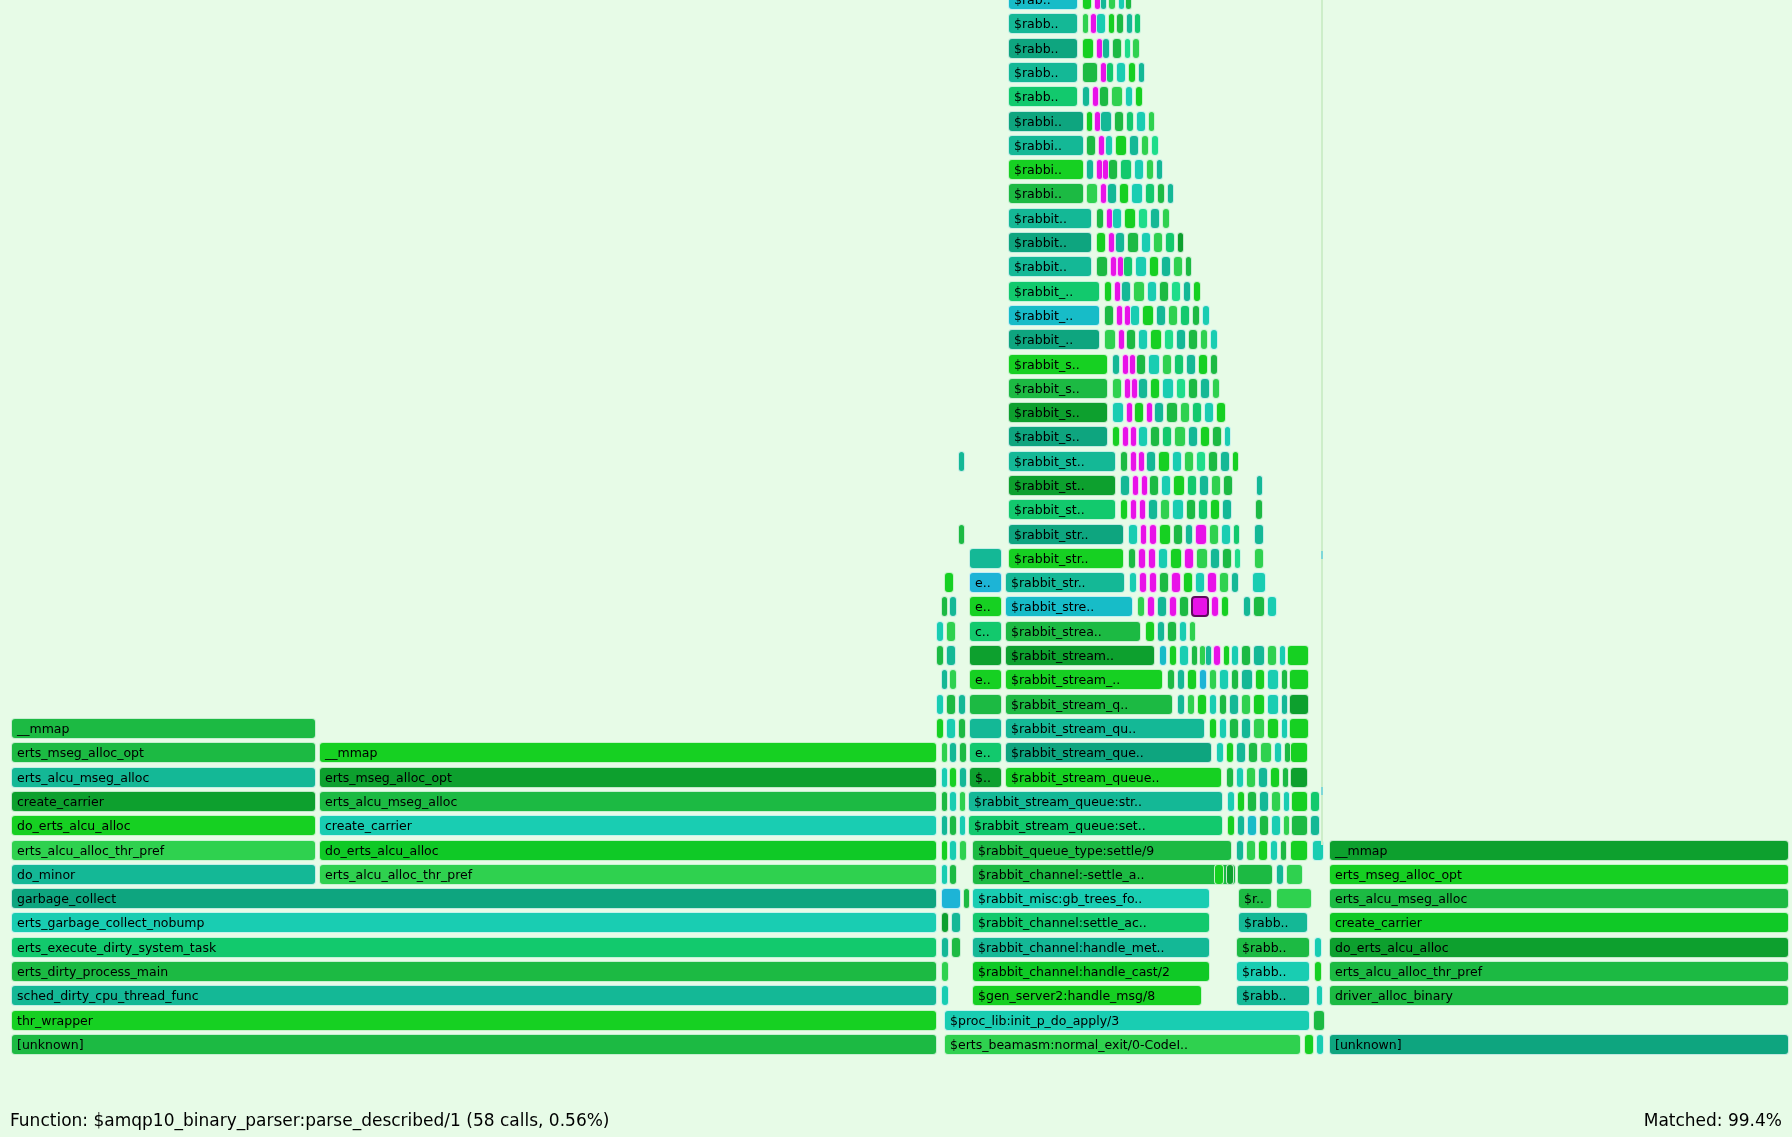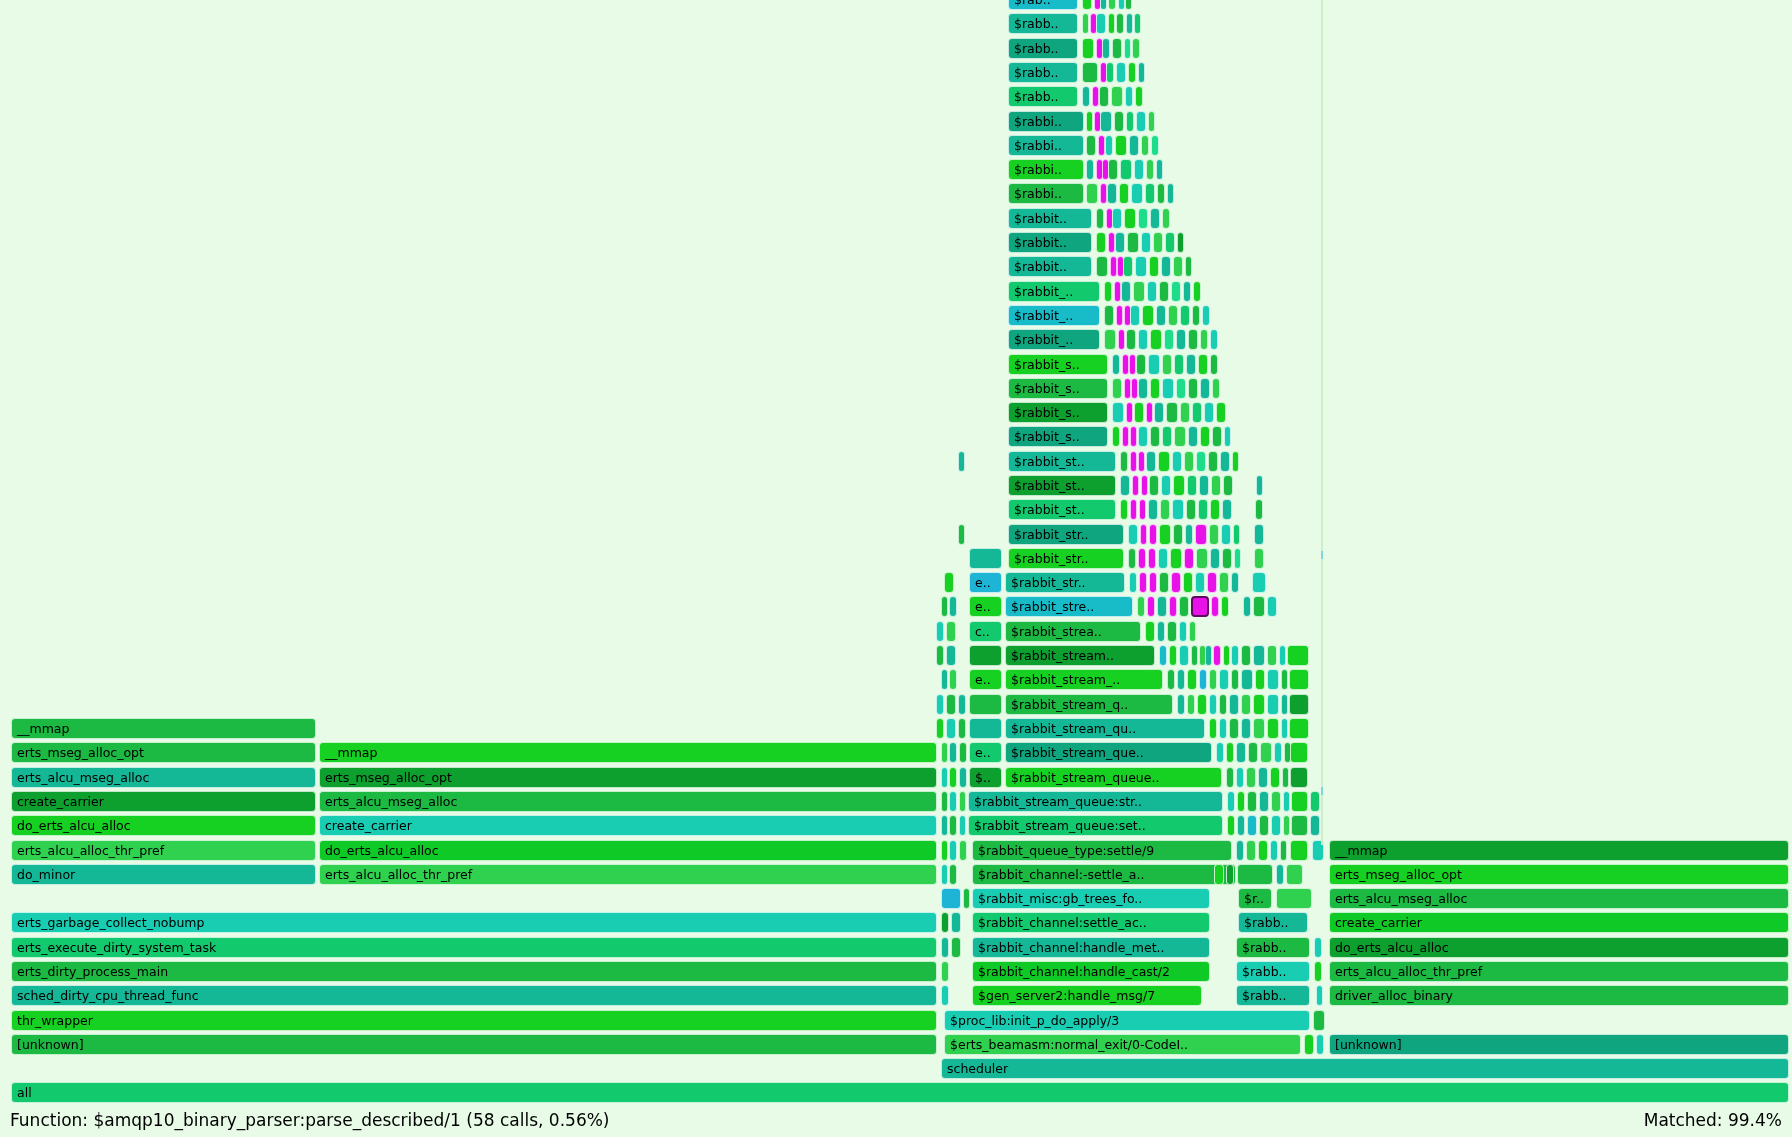--- a/index.html
+++ b/index.html
@@ -442,20 +442,21 @@
     <div class="cell" style="left: 319px; top: 864px; width: 618px; background: rgb(47, 209, 79);">erts_alcu_alloc_thr_pref</div>
     <div class="cell" style="left: 941px; top: 864px; width: 6px; background: rgb(25, 205, 178);"></div>
     <div class="cell" style="left: 949px; top: 864px; width: 8px; background: rgb(28, 186, 67);"></div>
     <div class="cell" style="left: 972px; top: 864px; width: 264px; background: rgb(28, 186, 67);">$rabbit_channel:-settle_a..</div>
     <div class="cell" style="left: 1214px; top: 864px; width: 10px; background: rgb(22, 208, 34);"></div>
     <div class="cell" style="left: 1226px; top: 864px; width: 8px; background: rgb(13, 160, 46);"></div>
     <div class="cell" style="left: 1237px; top: 864px; width: 36px; background: rgb(28, 186, 67);"></div>
     <div class="cell" style="left: 1276px; top: 864px; width: 8px; background: rgb(20, 184, 150);"></div>
     <div class="cell" style="left: 1286px; top: 864px; width: 17px; background: rgb(47, 209, 79);"></div>
     <div class="cell" style="left: 1329px; top: 864px; width: 460px; background: rgb(22, 208, 34);">erts_mseg_alloc_opt</div>
+    <div class="cell" style="left: 11px; top: 888px; width: 926px; background: rgb(14, 165, 127);">garbage_collect</div>
     <div class="cell" style="left: 941px; top: 888px; width: 20px; background: rgb(29, 180, 214);"></div>
     <div class="cell" style="left: 963px; top: 888px; width: 6px; background: rgb(28, 186, 67);"></div>
     <div class="cell" style="left: 972px; top: 888px; width: 238px; background: rgb(25, 205, 178);">$rabbit_misc:gb_trees_fo..</div>
     <div class="cell" style="left: 1238px; top: 888px; width: 34px; background: rgb(28, 186, 67);">$r..</div>
     <div class="cell" style="left: 1276px; top: 888px; width: 36px; background: rgb(47, 209, 79);"></div>
     <div class="cell" style="left: 1329px; top: 888px; width: 460px; background: rgb(28, 186, 67);">erts_alcu_mseg_alloc</div>
     <div class="cell" style="left: 11px; top: 912px; width: 926px; background: rgb(25, 205, 178);">erts_garbage_collect_nobump</div>
     <div class="cell" style="left: 941px; top: 912px; width: 8px; background: rgb(13, 160, 46);"></div>
     <div class="cell" style="left: 951px; top: 912px; width: 10px; background: rgb(20, 184, 150);"></div>
     <div class="cell" style="left: 972px; top: 912px; width: 238px; background: rgb(18, 201, 109);">$rabbit_channel:settle_ac..</div>
@@ -469,27 +470,25 @@
     <div class="cell" style="left: 1314px; top: 937px; width: 8px; background: rgb(25, 205, 178);"></div>
     <div class="cell" style="left: 1329px; top: 937px; width: 460px; background: rgb(13, 160, 46);">do_erts_alcu_alloc</div>
     <div class="cell" style="left: 11px; top: 961px; width: 926px; background: rgb(28, 186, 67);">erts_dirty_process_main</div>
     <div class="cell" style="left: 941px; top: 961px; width: 8px; background: rgb(47, 209, 79);"></div>
     <div class="cell" style="left: 972px; top: 961px; width: 238px; background: rgb(15, 201, 38);">$rabbit_channel:handle_cast/2</div>
     <div class="cell" style="left: 1236px; top: 961px; width: 74px; background: rgb(25, 205, 178);">$rabb..</div>
     <div class="cell" style="left: 1314px; top: 961px; width: 8px; background: rgb(22, 208, 34);"></div>
     <div class="cell" style="left: 1329px; top: 961px; width: 460px; background: rgb(28, 186, 67);">erts_alcu_alloc_thr_pref</div>
     <div class="cell" style="left: 11px; top: 985px; width: 926px; background: rgb(20, 184, 150);">sched_dirty_cpu_thread_func</div>
     <div class="cell" style="left: 941px; top: 985px; width: 8px; background: rgb(25, 205, 178);"></div>
-    <div class="cell" style="left: 972px; top: 985px; width: 230px; background: rgb(22, 208, 34);">$gen_server2:handle_msg/7</div>
+    <div class="cell" style="left: 972px; top: 985px; width: 230px; background: rgb(22, 208, 34);">$gen_server2:handle_msg/8</div>
     <div class="cell" style="left: 1236px; top: 985px; width: 74px; background: rgb(20, 184, 150);">$rabb..</div>
     <div class="cell" style="left: 1316px; top: 985px; width: 6px; background: rgb(25, 205, 178);"></div>
     <div class="cell" style="left: 11px; top: 1010px; width: 926px; background: rgb(22, 208, 34);">thr_wrapper</div>
     <div class="cell" style="left: 1329px; top: 985px; width: 460px; background: rgb(28, 186, 67);">driver_alloc_binary</div>
     <div class="cell" style="left: 944px; top: 1010px; width: 366px; background: rgb(25, 205, 178);">$proc_lib:init_p_do_apply/3</div>
     <div class="cell" style="left: 1313px; top: 1010px; width: 12px; background: rgb(28, 186, 67);"></div>
     <div class="cell" style="left: 11px; top: 1034px; width: 926px; background: rgb(28, 186, 67);">[unknown]</div>
     <div class="cell" style="left: 944px; top: 1034px; width: 357px; background: rgb(47, 209, 79);">$erts_beamasm:normal_exit/0-CodeI..</div>
     <div class="cell" style="left: 1304px; top: 1034px; width: 10px; background: rgb(22, 208, 34);"></div>
     <div class="cell" style="left: 1316px; top: 1034px; width: 8px; background: rgb(25, 205, 178);"></div>
     <div class="cell" style="left: 1329px; top: 1034px; width: 460px; background: rgb(14, 165, 127);">[unknown]</div>
-    <div class="cell" style="left: 941px; top: 1058px; width: 848px; background: rgb(20, 184, 150);">scheduler</div>
-    <div class="cell" style="left: 11px; top: 1082px; width: 1778px; background: rgb(18, 201, 109);">all</div>
   </div>
 
 </body></html>

